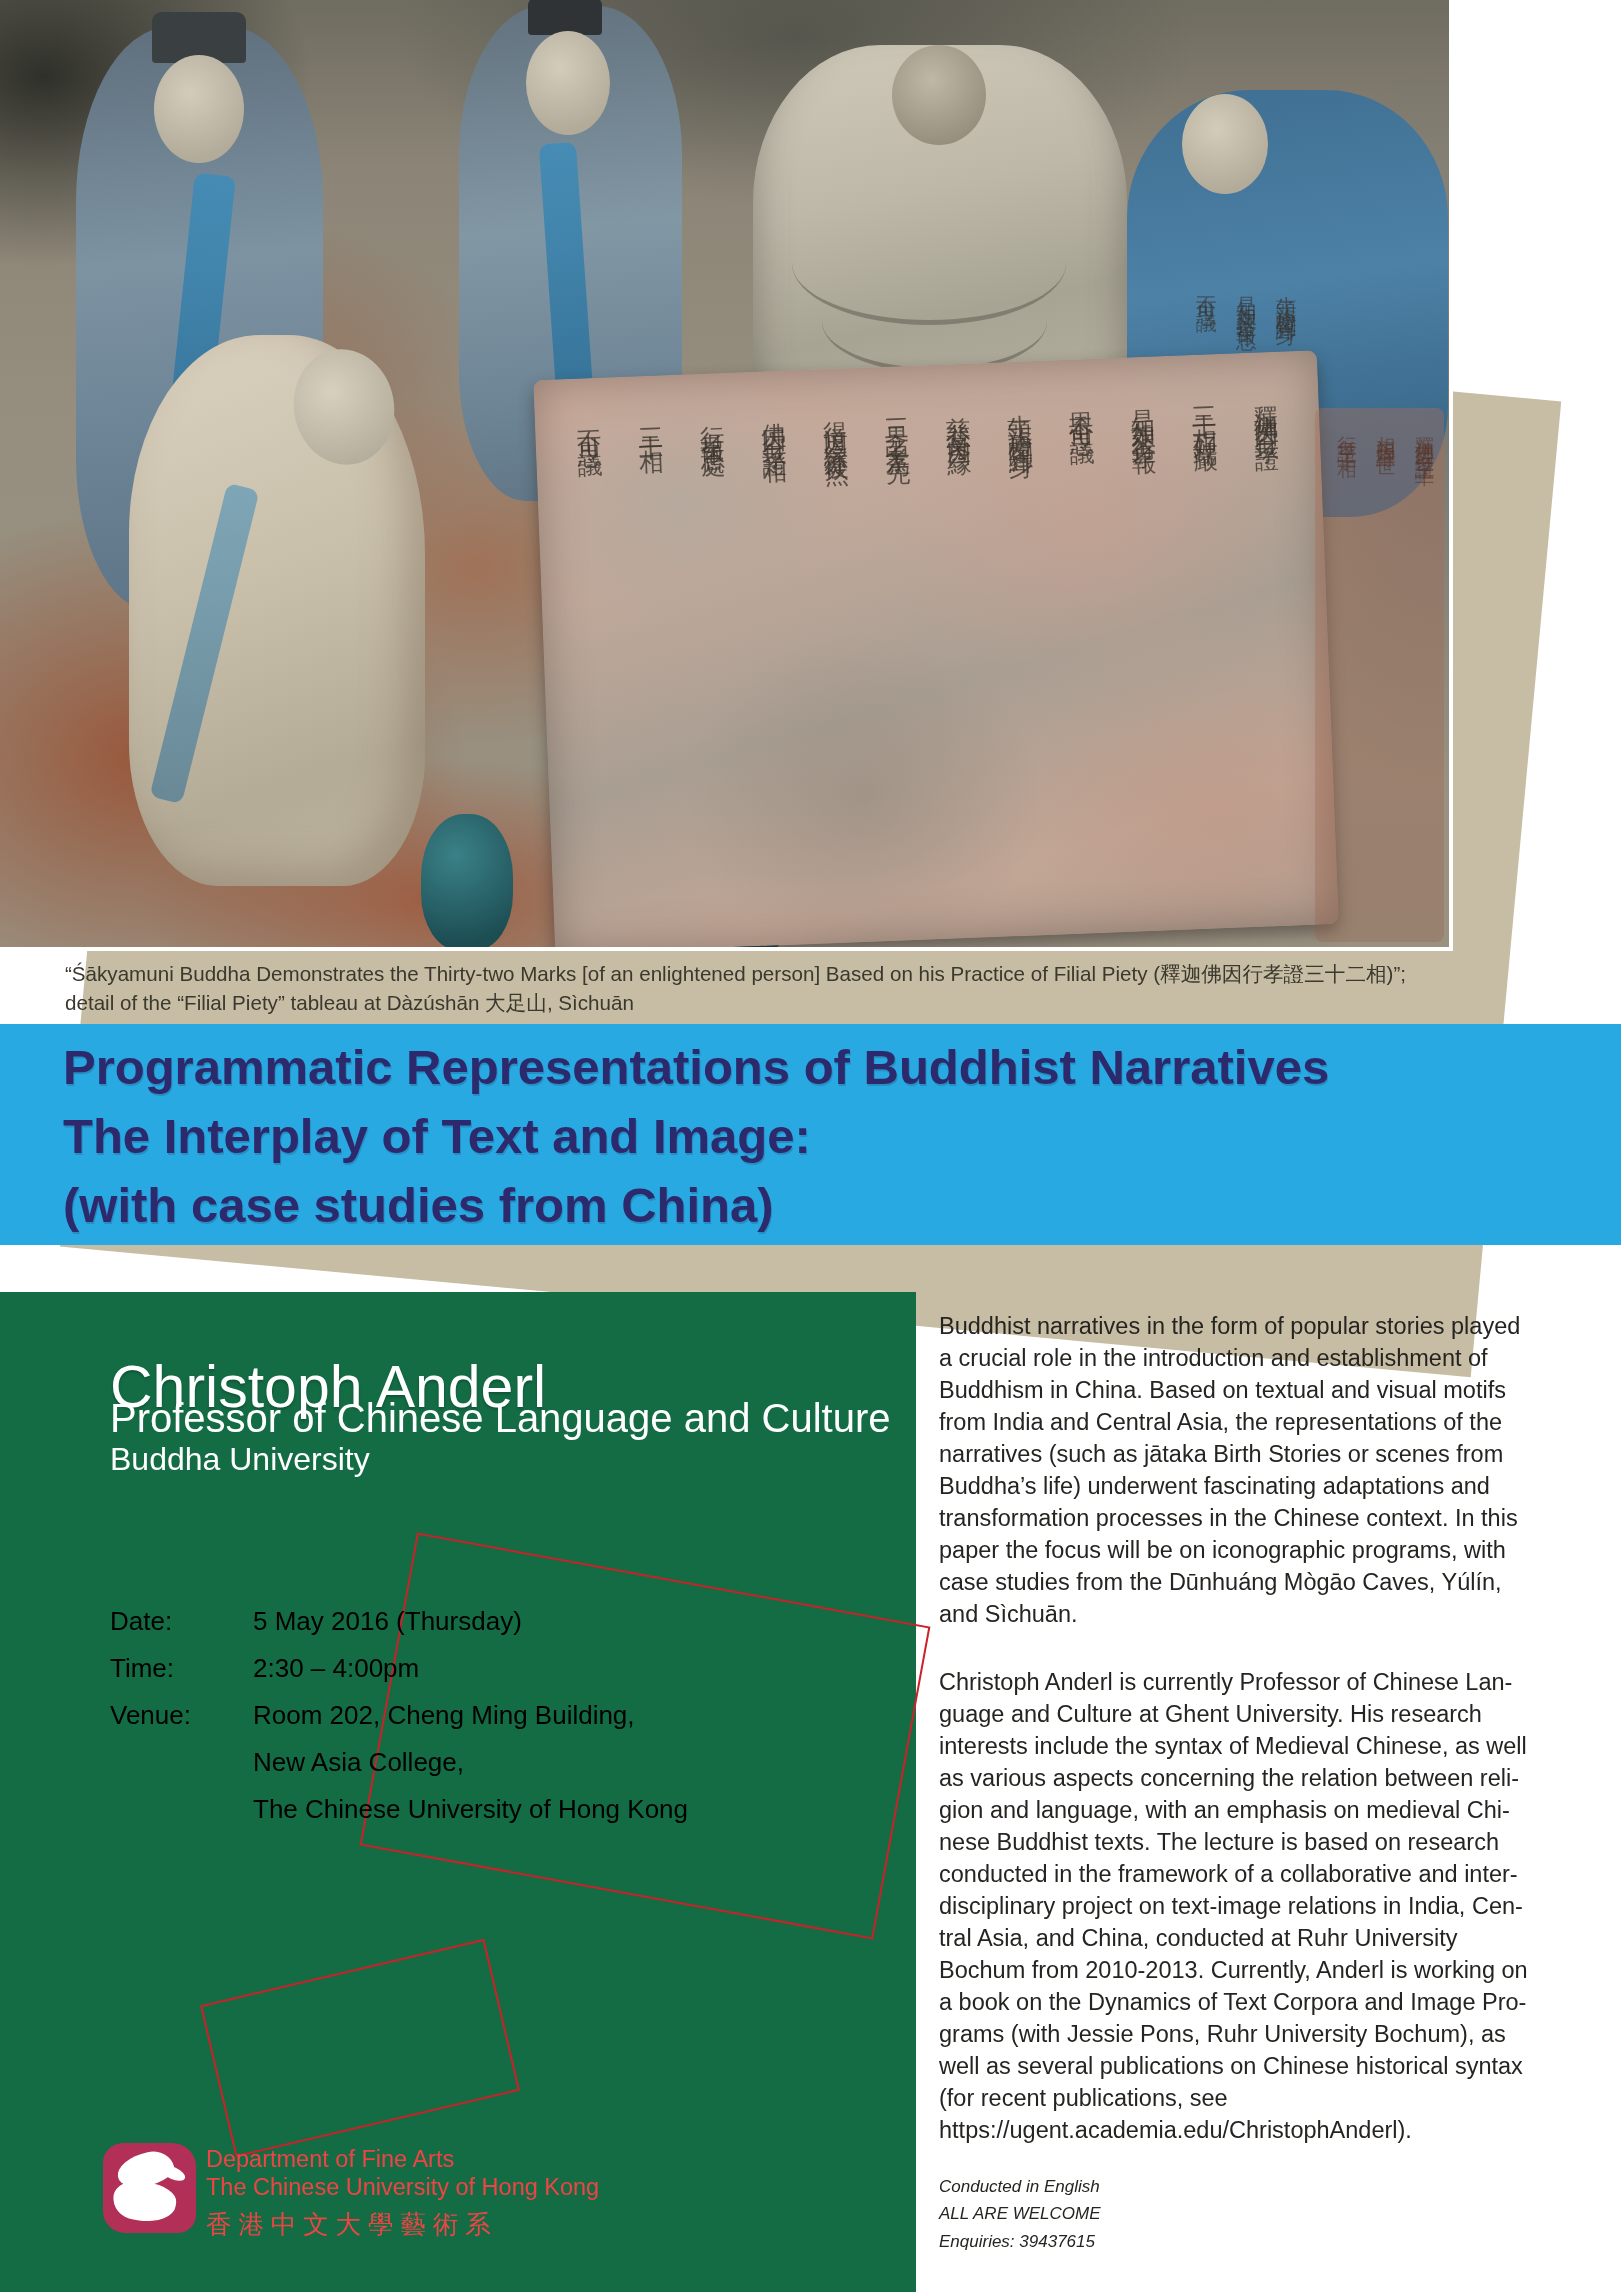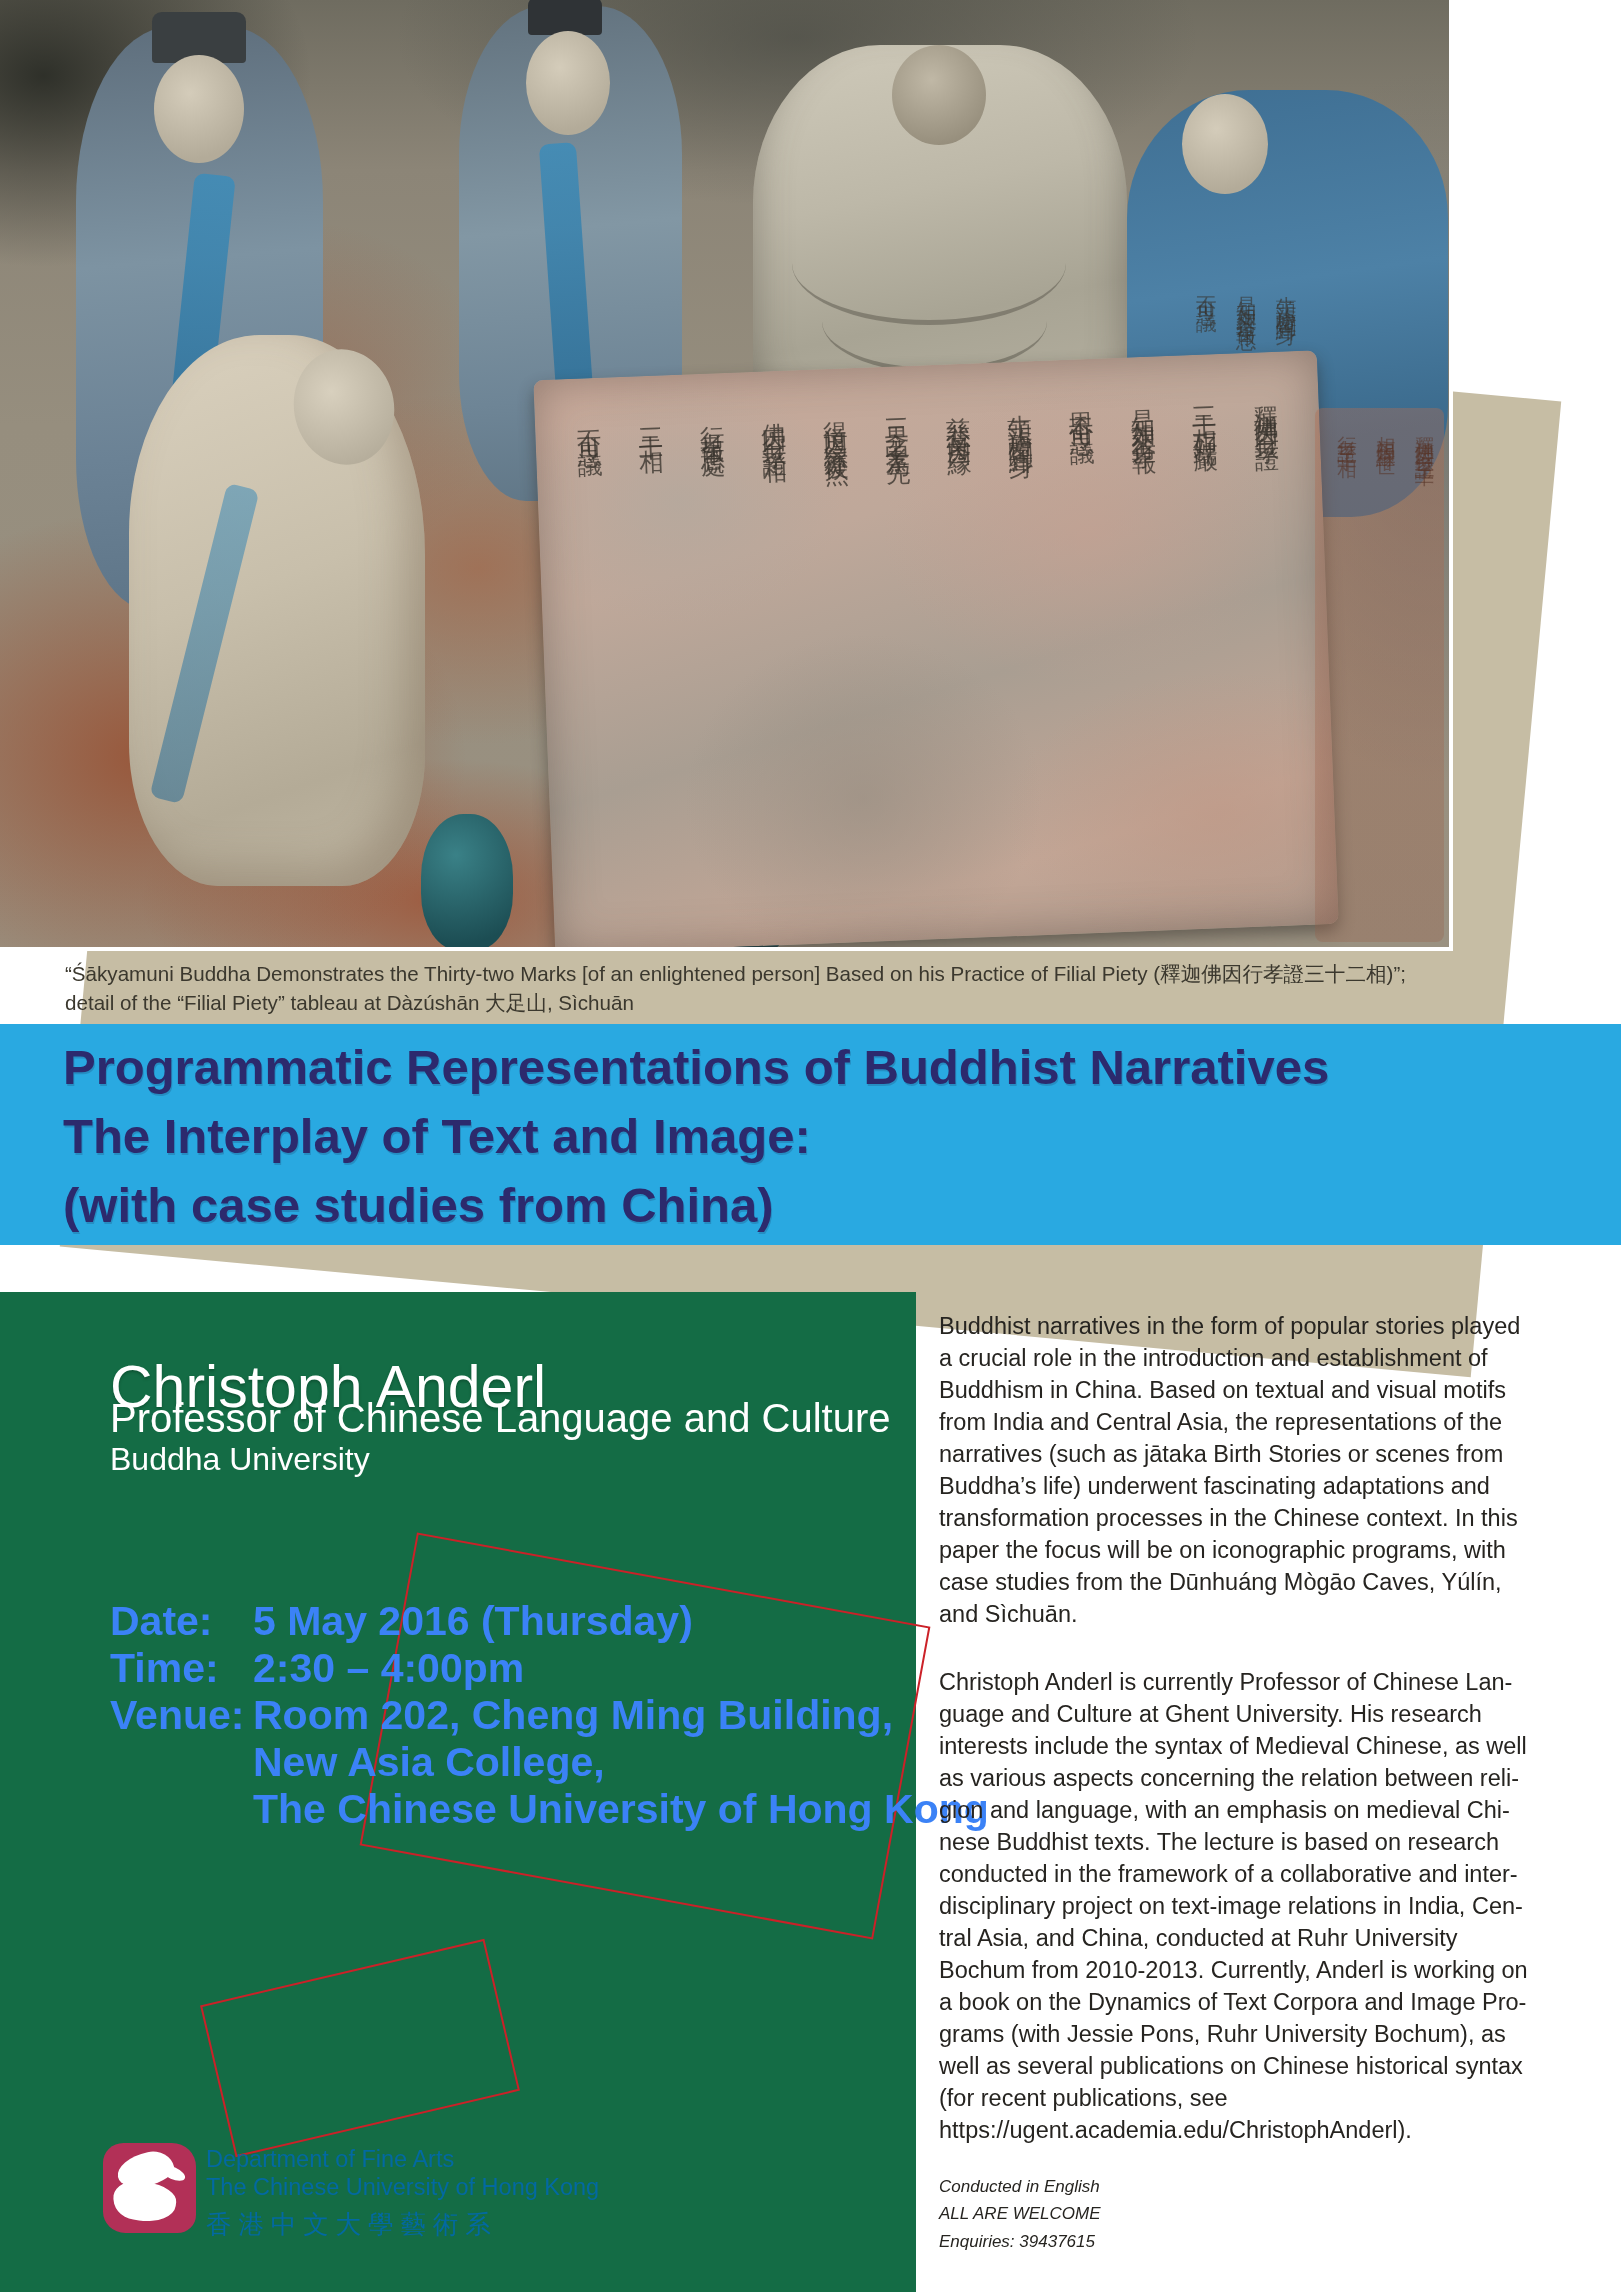--- a/index.html
+++ b/index.html
@@ -89,33 +89,33 @@
   .banner .t{position:absolute;left:63px;top:8.8px;width:1529px;
     font-size:49px;line-height:69px;font-weight:700;color:var(--title_navy);
     text-shadow:1px 2px 0 rgba(20,20,60,.18);}
 
   
   .green-panel{position:absolute;left:0;top:1292px;width:916px;height:1001px;background:var(--panel_green);z-index:5;}
   .speaker-name{position:absolute;left:110px;top:1317px;font-size:59px;color:#fff;z-index:9;text-shadow:0 2px 2.9px rgba(0,40,20,.35);margin-top:36px;}
   .speaker-role{position:absolute;left:110px;top:1396px;font-size:40px;color:#fff;z-index:9;}
   .speaker-affil{position:absolute;left:110px;top:1441px;font-size:32px;color:#fff;z-index:9;}
   .details{position:absolute;left:110px;top:1598px;z-index:9;display:grid;grid-template-columns:143px auto;
-    font-size:41px;line-height:47px;color:#3b82f6;font-weight:bold;}
+    font-size:26px;line-height:47px;color:#000000;}
   .details .val{white-space:pre-line;}
   .decor-rect{position:absolute;border:2px solid var(--outline_red);z-index:7;}
   .decor-rect.large{left:384px;top:1577px;width:518px;height:314px;transform:rotate(10.4deg);}
   .decor-rect.small{left:214px;top:1970px;width:288px;height:152px;transform:rotate(-13.2deg);}
   .seal{position:absolute;left:103px;top:2143px;width:93px;height:90px;z-index:9;
     background:var(--seal_crimson);border-radius:22% 26% 20% 24%;overflow:hidden;}
   .seal .w1{position:absolute;left:13.7px;top:9.8px;width:57px;height:33px;background:#fff;
     border-radius:60% 40% 55% 45%/55% 60% 40% 45%;transform:rotate(-12deg);}
   .seal .w2{position:absolute;left:9.8px;top:39px;width:63px;height:39px;background:#fff;
     border-radius:45% 55% 60% 40%/50% 45% 55% 60%;transform:rotate(8deg);}
   .seal .w3{position:absolute;left:57px;top:23.5px;width:25.5px;height:11.8px;background:#fff;border-radius:50%;transform:rotate(24deg);}
-  .org{position:absolute;left:206px;top:2145px;z-index:9;color:#0369a1;}
+  .org{position:absolute;left:206px;top:2145px;z-index:9;color:#ef4444;}
   .org .en{font-size:23.5px;line-height:28px;}
   .org .zh{font-size:25.5px;line-height:35px;letter-spacing:6.9px;margin-top:5.9px;}
 
   
   .rcol{position:absolute;left:939px;width:647px;z-index:9;color:var(--body_text);}
   .para{font-size:23.5px;line-height:32px;white-space:pre-line;text-align:justify;}
   .abstract{top:1310px;}
   .bio{top:1666px;}
   .notes{top:2173px;font-size:17px;line-height:27.4px;font-style:italic;}
 </style>

